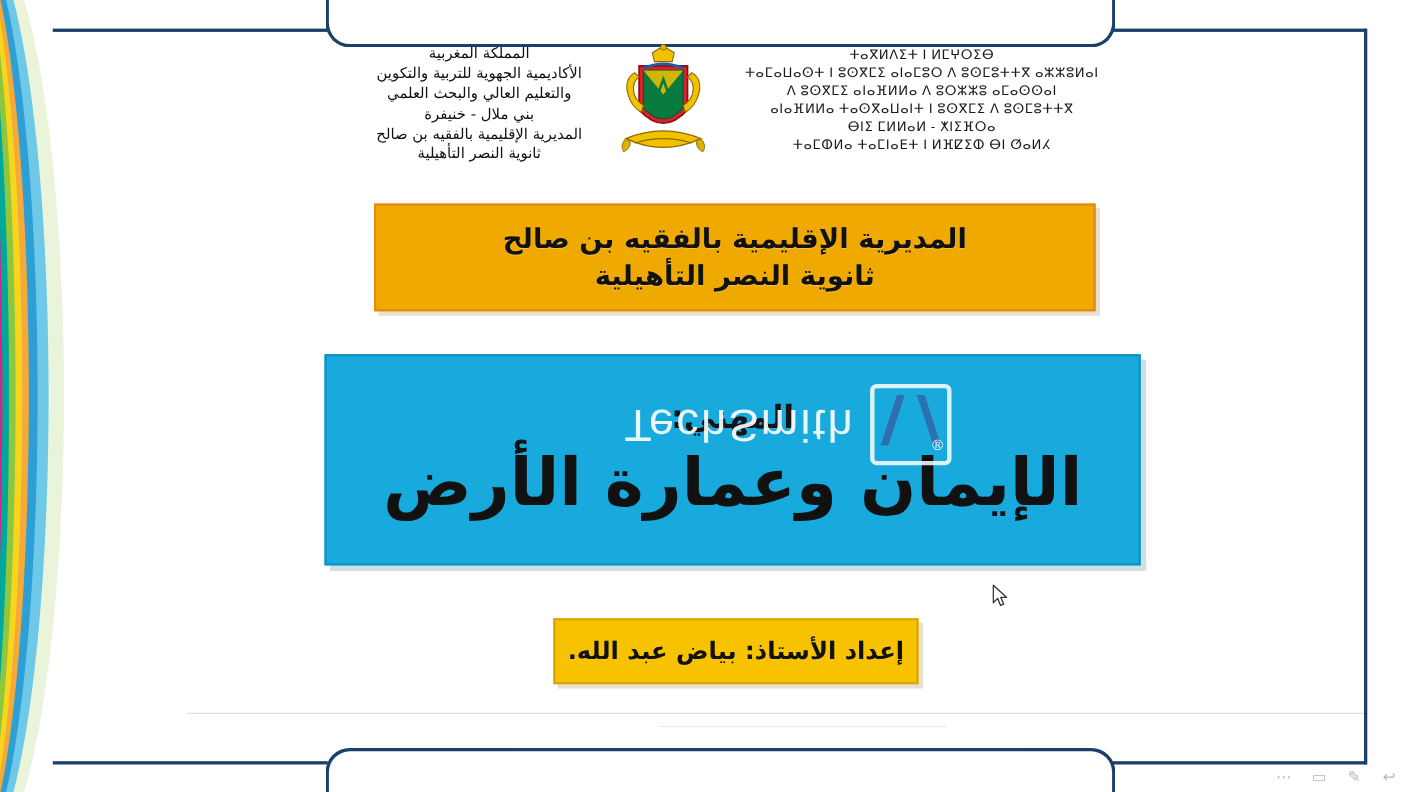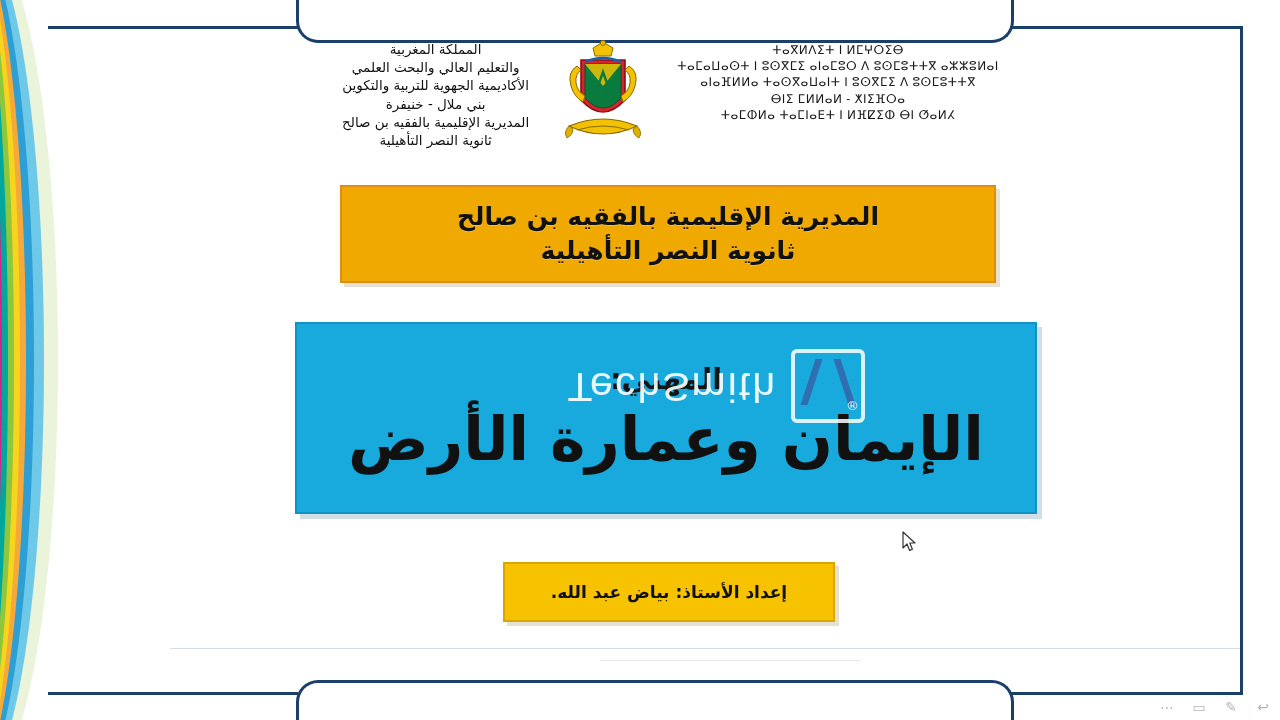--- a/index.html
+++ b/index.html
@@ -204,21 +204,21 @@
     background: #f7c200;
     border: 2px solid #d9a500;
     box-shadow: 4px 4px 0 rgba(120,90,0,0.18);
     display: flex;
     align-items: center;
     justify-content: center;
     z-index: 3;
   }
   .box-author span {
     direction: rtl;
-    font-size: 17px;
+    font-size: 22px;
     font-weight: bold;
     color: #111;
   }
 
   
   .wm-text {
     position: absolute;
     top: 282px;
     left: 0;
     width: 1280px;
@@ -334,22 +334,22 @@
   <div class="frame-line frame-side-right"></div>
   <div class="frame-notch top"></div>
   <div class="frame-notch bottom"></div>
   <div class="inner-divider"></div>
   <div class="inner-divider2"></div>
 
   <div class="header">
 
     <div class="header-col header-ar">
       <div>المملكة المغربية</div>
+      <div>الأكاديمية الجهوية للتربية والتكوين</div>
       <div>والتعليم العالي والبحث العلمي</div>
-      <div>الأكاديمية الجهوية للتربية والتكوين</div>
       <div>بني ملال - خنيفرة</div>
       <div>المديرية الإقليمية بالفقيه بن صالح</div>
       <div>ثانوية النصر التأهيلية</div>
     </div>
 
     <div class="emblem">
       <svg viewBox="0 0 96 112" width="96" height="112" aria-hidden="true">
 
         <path d="M38 8 L48 2 L58 8 L56 16 L40 16 Z" fill="#f2c200" stroke="#8a6a00" stroke-width="1"></path>
         <circle cx="48" cy="3" r="2.6" fill="#e8b400" stroke="#8a6a00" stroke-width="0.8"></circle>
@@ -369,20 +369,21 @@
         <path d="M14 86 q34 -14 68 0 q-34 16 -68 0 Z" fill="#f2c200" stroke="#8a6a00" stroke-width="1.2"></path>
         <path d="M22 90 q26 -8 52 0" fill="none" stroke="#8a6a00" stroke-width="1"></path>
         <path d="M14 86 q-6 6 -2 12 q6 -3 6 -9 Z" fill="#e0b000" stroke="#8a6a00" stroke-width="0.8"></path>
         <path d="M82 86 q6 6 2 12 q-6 -3 -6 -9 Z" fill="#e0b000" stroke="#8a6a00" stroke-width="0.8"></path>
       </svg>
     </div>
 
     <div class="header-col header-tif">
       <div>ⵜⴰⴳⵍⴷⵉⵜ ⵏ ⵍⵎⵖⵔⵉⴱ</div>
       <div>ⵜⴰⵎⴰⵡⴰⵙⵜ ⵏ ⵓⵙⴳⵎⵉ ⴰⵏⴰⵎⵓⵔ ⴷ ⵓⵙⵎⵓⵜⵜⴳ ⴰⵣⵣⵓⵍⴰⵏ</div>
+      <div>ⴷ ⵓⵙⴳⵎⵉ ⴰⵏⴰⴼⵍⵍⴰ ⴷ ⵓⵔⵣⵣⵓ ⴰⵎⴰⵙⵙⴰⵏ</div>
       <div>ⴰⵏⴰⴼⵍⵍⴰ ⵜⴰⵙⴳⴰⵡⴰⵏⵜ ⵏ ⵓⵙⴳⵎⵉ ⴷ ⵓⵙⵎⵓⵜⵜⴳ</div>
       <div>ⴱⵏⵉ ⵎⵍⵍⴰⵍ - ⵅⵏⵉⴼⵔⴰ</div>
       <div>ⵜⴰⵎⵀⵍⴰ ⵜⴰⵎⵏⴰⴹⵜ ⵏ ⵍⴼⵇⵉⵀ ⴱⵏ ⵚⴰⵍⵃ</div>
     </div>
   </div>
 
   <div class="box-orange">
     <div>المديرية الإقليمية بالفقيه بن صالح</div>
     <div>ثانوية النصر التأهيلية</div>
   </div>

